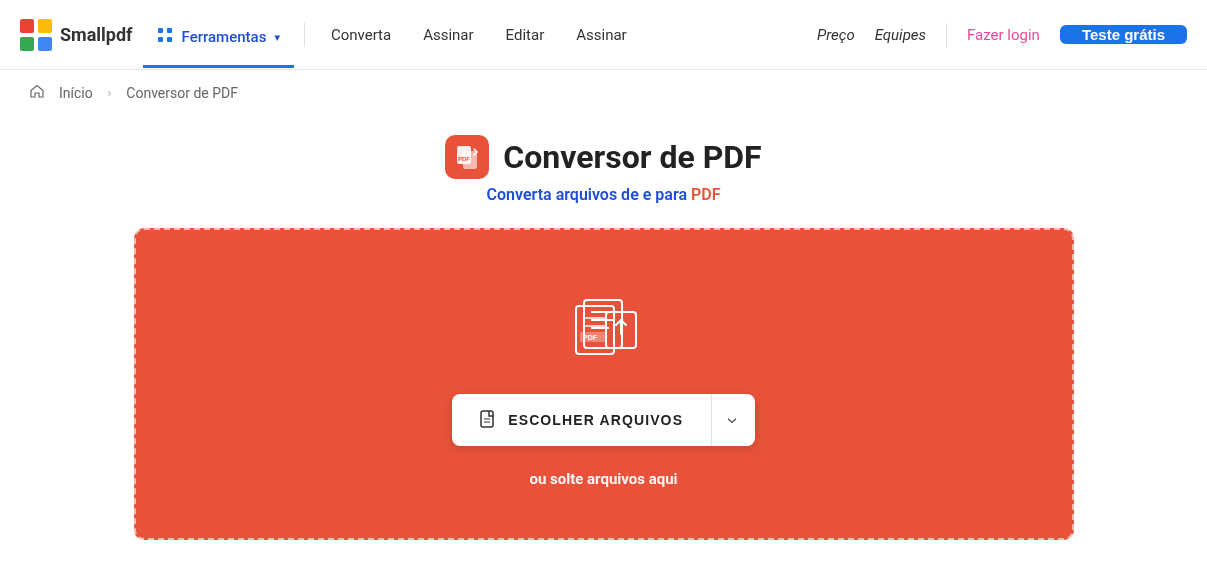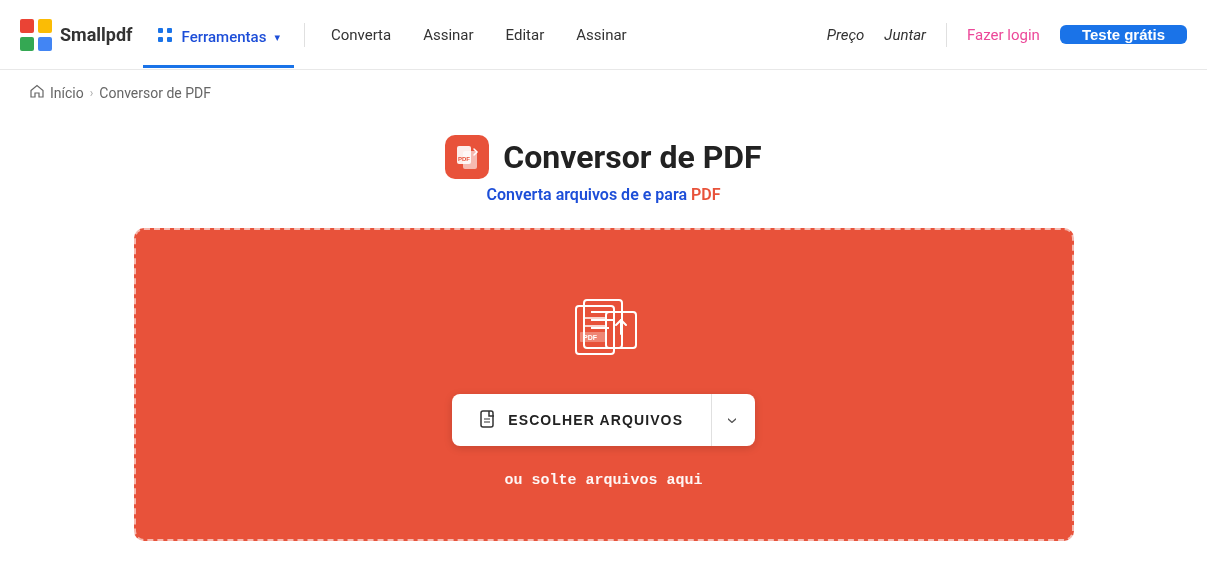--- a/index.html
+++ b/index.html
@@ -99,21 +99,21 @@
       cursor: pointer;
       border: none;
       white-space: nowrap;
     }
 
     
     .breadcrumb {
       padding: 14px 30px;
       display: flex;
       align-items: center;
-      gap: 6px;
+      gap: 15px;
       font-size: 14px;
       color: #666;
     }
     .breadcrumb-separator { color: #aaa; font-size: 12px; }
     .breadcrumb-current { color: #666; }
 
     
     .main-content {
       display: flex;
       flex-direction: column;
@@ -209,21 +209,20 @@
       border: none;
       font-size: 18px;
     }
     .upload-drop-text {
       color: rgba(255,255,255,0.95);
       font-size: 15px;
       font-weight: 600;
     }
     .upload-drop-text span {
       font-weight: 700;
-      font-family: Liberation Mono, monospace;
     }
   </style>
 </head>
 <body>
 
 <nav class="navbar">
   <a class="navbar-logo">
 
     <svg class="logo-icon" viewBox="0 0 32 32" fill="none" xmlns="http://www.w3.org/2000/svg">
       <rect x="0" y="0" width="14" height="14" rx="2" fill="#EA4335"></rect>
@@ -251,21 +250,21 @@
 
   <div class="navbar-links">
     <a class="navbar-link">Converta</a>
     <a class="navbar-link">Assinar</a>
     <a class="navbar-link">Editar</a>
     <a class="navbar-link">Assinar</a>
   </div>
 
   <div class="navbar-right">
     <a class="navbar-right-link">Preço</a>
-    <a class="navbar-right-link">Juntar</a>
+    <a class="navbar-right-link">Equipes</a>
     <div class="nav-right-divider"></div>
     <span class="login-link">Fazer login</span>
     <button class="trial-btn">Teste grátis</button>
   </div>
 </nav>
 
 <div class="breadcrumb">
   <span>
     <svg width="14" height="14" viewBox="0 0 14 14" fill="none" xmlns="http://www.w3.org/2000/svg">
       <path d="M1 6.5L7 1.5L13 6.5V13H9V9H5V13H1V6.5Z" stroke="#666" stroke-width="1.2" fill="none"></path>

